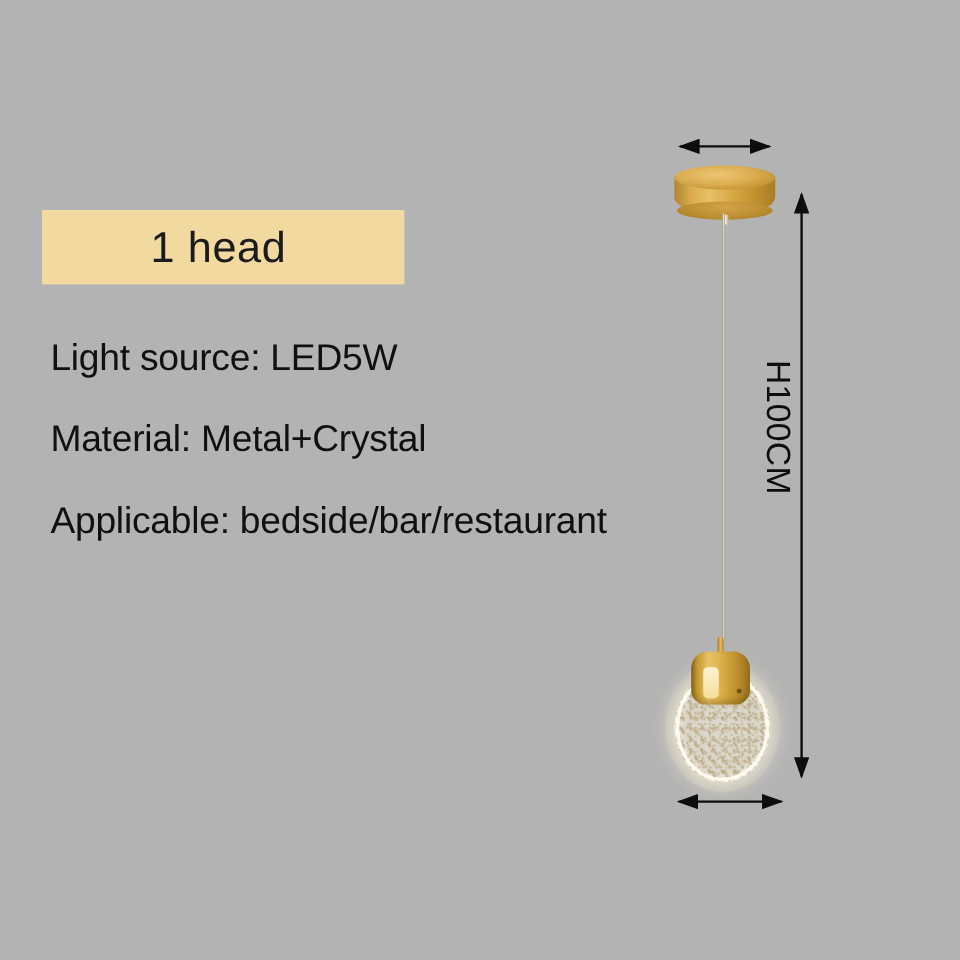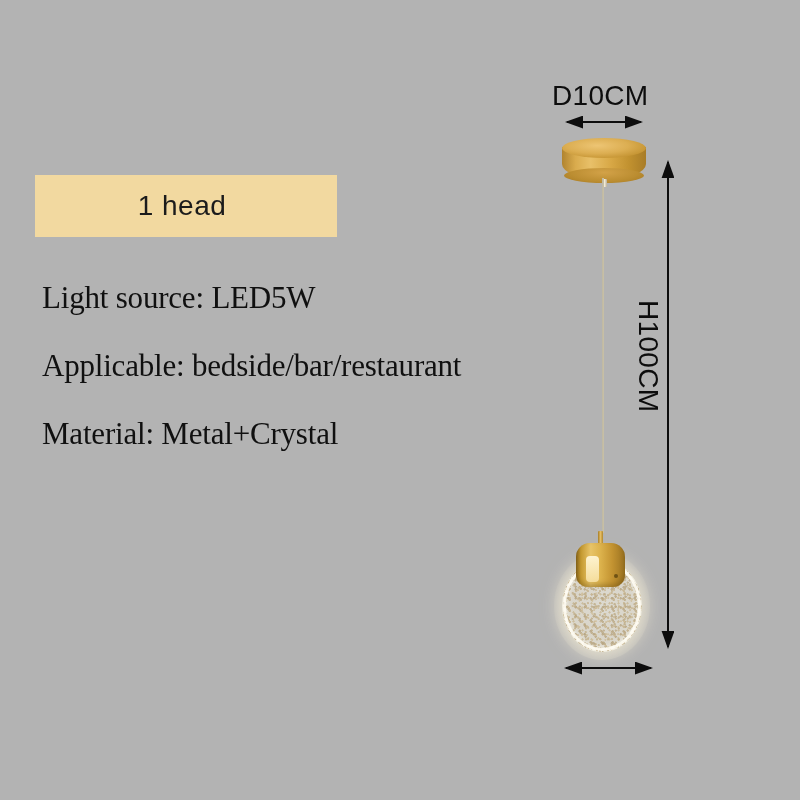--- a/index.html
+++ b/index.html
@@ -28,31 +28,30 @@
     width: 302px;
     height: 62px;
     background: #f2d9a0;
     display: flex;
     align-items: center;
     justify-content: center;
     box-sizing: border-box;
     padding-right: 8px;
   }
   .variant-banner .variant-label {
-    font-size: 28px;
+    font-size: 36px;
     color: #1b1b1b;
     letter-spacing: 0.5px;
   }
 
   .spec-list {
     position: absolute;
     left: 42px;
     top: 282px;
     width: 640px;
-    font-family: Liberation Serif, serif;
   }
   .spec-line {
     font-size: 31px;
     color: #101010;
     line-height: 1.0;
     margin-bottom: 37px;
     white-space: nowrap;
     letter-spacing: -0.2px;
   }
 
@@ -274,22 +273,22 @@
 <body>
 
 <div id="stage">
 
   <div class="variant-banner">
     <span class="variant-label">1 head</span>
   </div>
 
   <div class="spec-list">
     <div class="spec-line">Light source: LED5W</div>
+    <div class="spec-line">Material: Metal+Crystal</div>
     <div class="spec-line">Applicable: bedside/bar/restaurant</div>
-    <div class="spec-line">Material: Metal+Crystal</div>
   </div>
 
   <div class="lamp">
 
     <div class="canopy">
       <div class="canopy-body"></div>
       <div class="canopy-top"></div>
       <div class="canopy-bottom-shade"></div>
       <div class="canopy-nipple"></div>
     </div>
@@ -322,18 +321,17 @@
       </marker>
     </defs>
 
     <line x1="567" y1="122" x2="641" y2="122" stroke="#0d0d0d" stroke-width="2" marker-start="url(#ah-start)" marker-end="url(#ah)"></line>
 
     <line x1="668" y1="162" x2="668" y2="647" stroke="#0d0d0d" stroke-width="2" marker-start="url(#ah-start)" marker-end="url(#ah)"></line>
 
     <line x1="566" y1="668" x2="651" y2="668" stroke="#0d0d0d" stroke-width="2" marker-start="url(#ah-start)" marker-end="url(#ah)"></line>
   </svg>
 
-  <div class="dim-label" id="dim-d10-label">D10CM</div>
 
   <div class="dim-label" id="dim-h100-label">H100CM</div>
 
 
 </div>
 
 </body></html>

